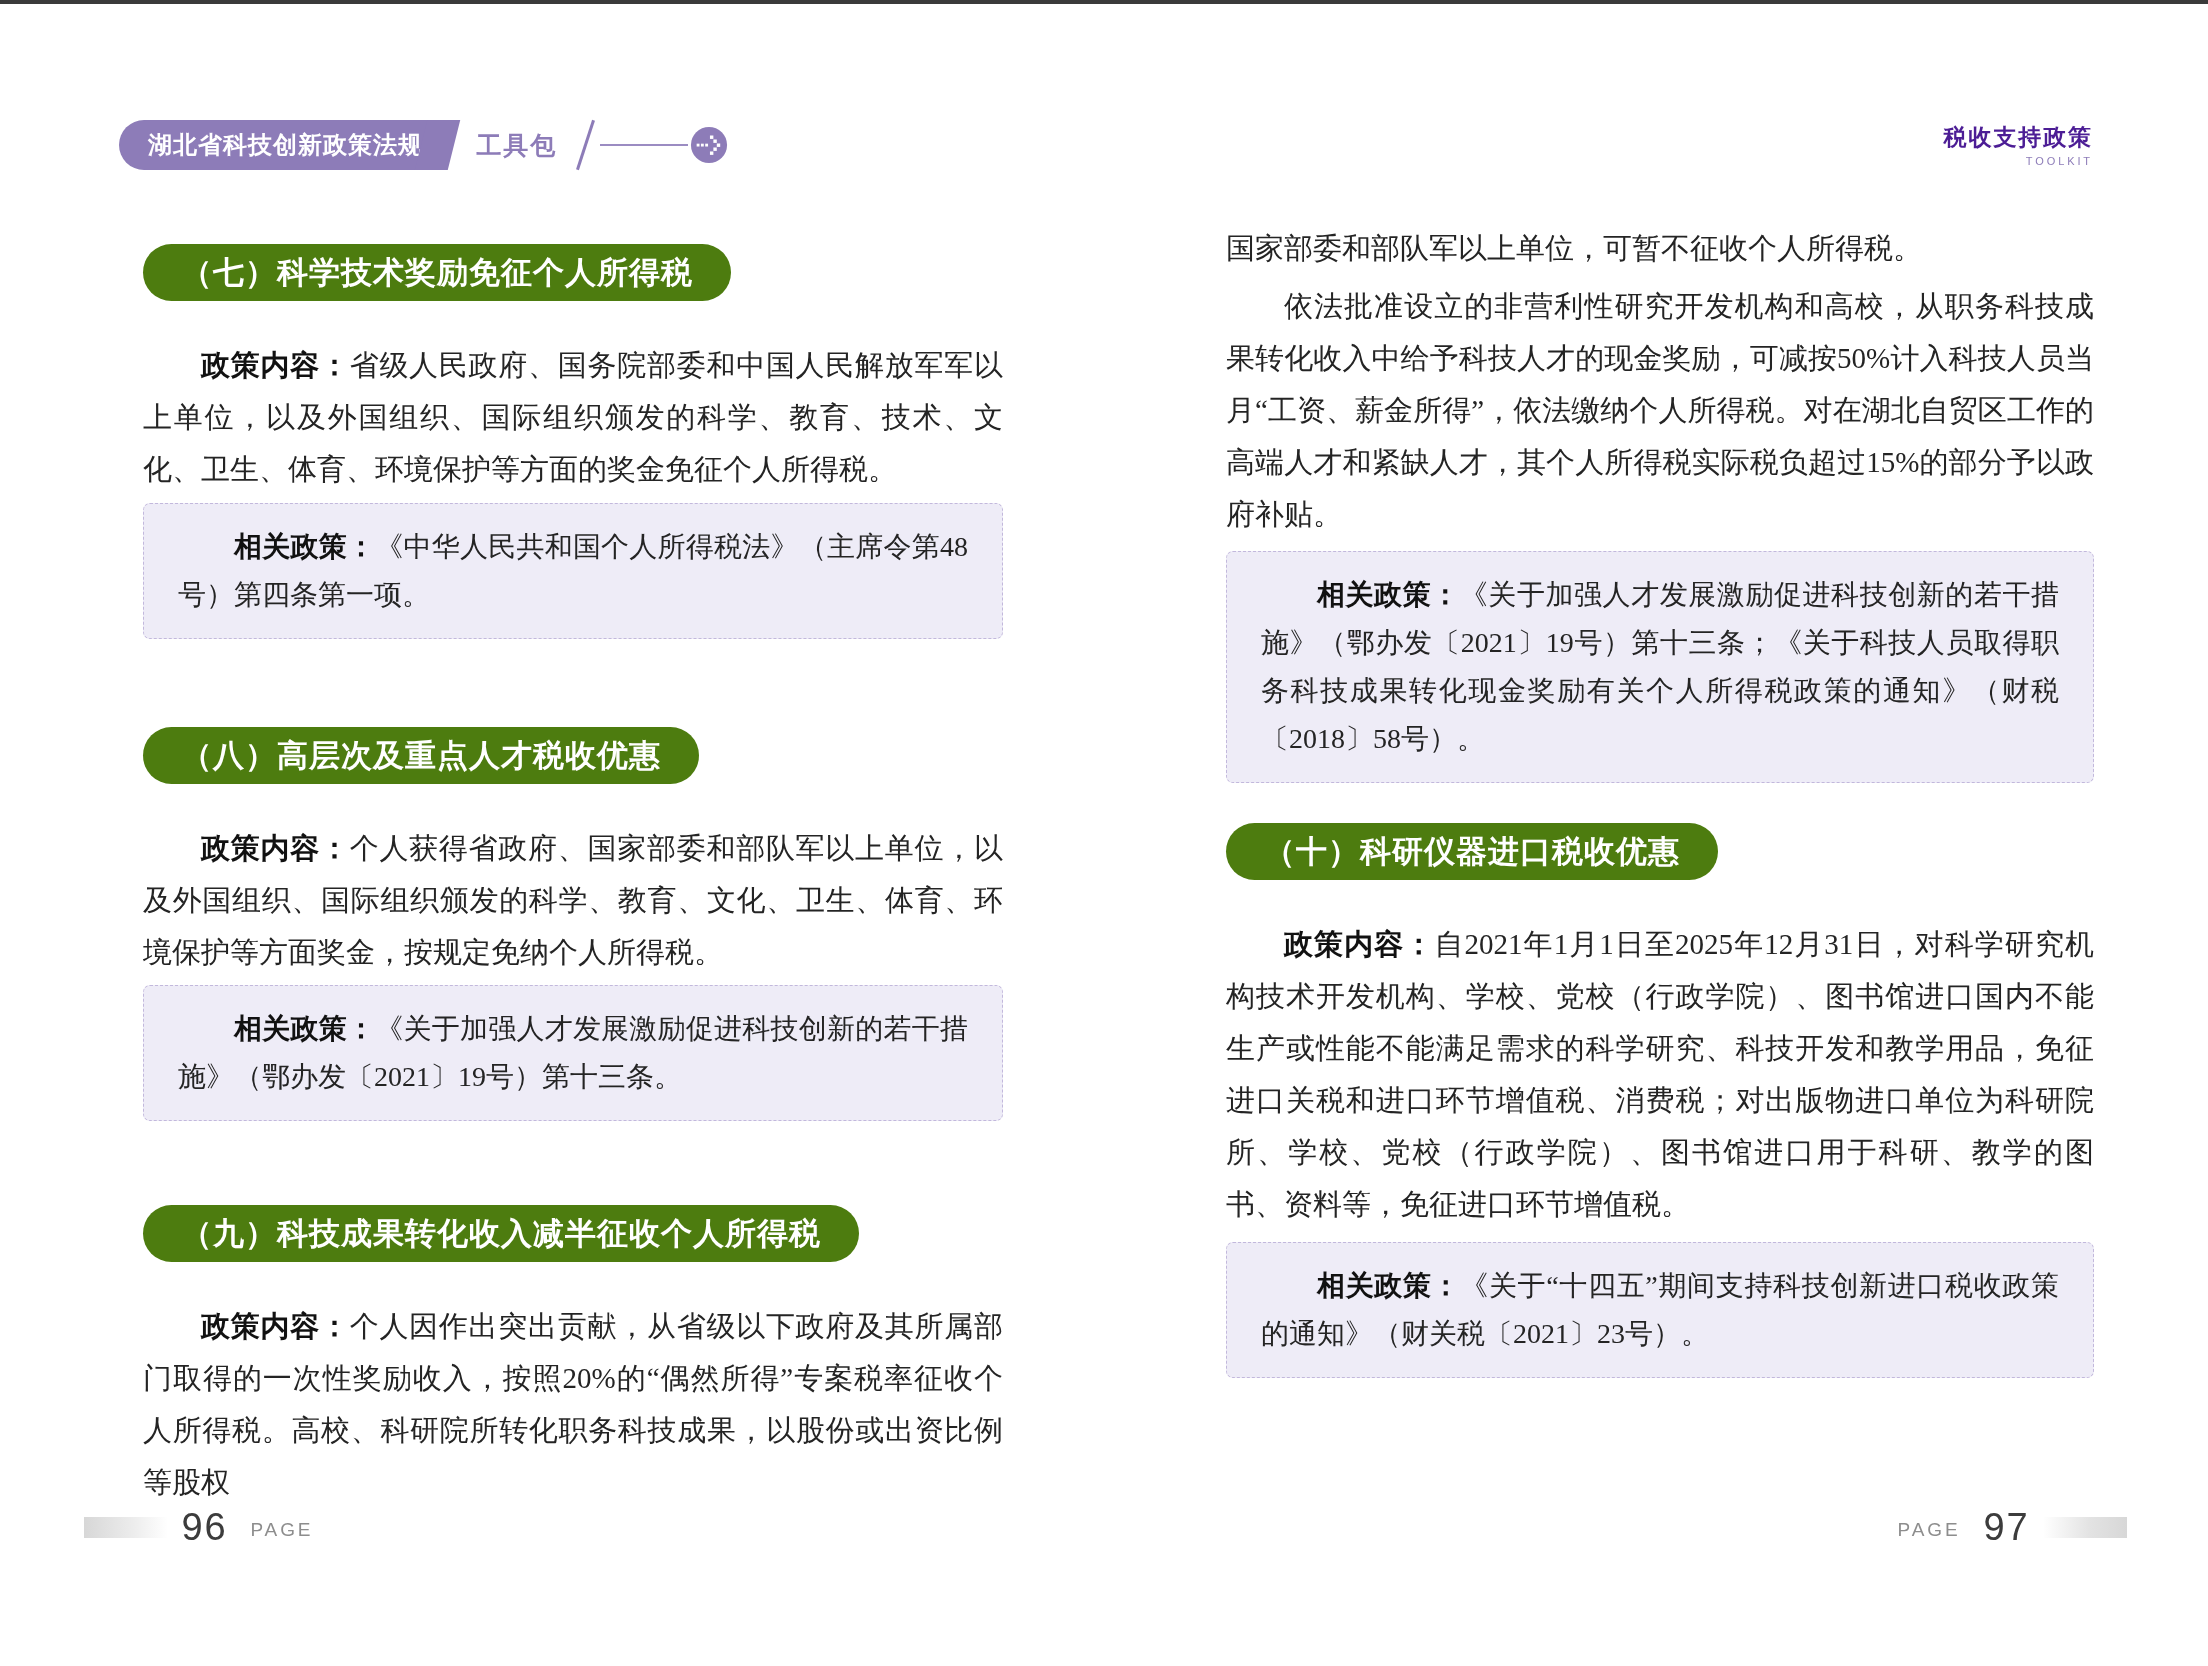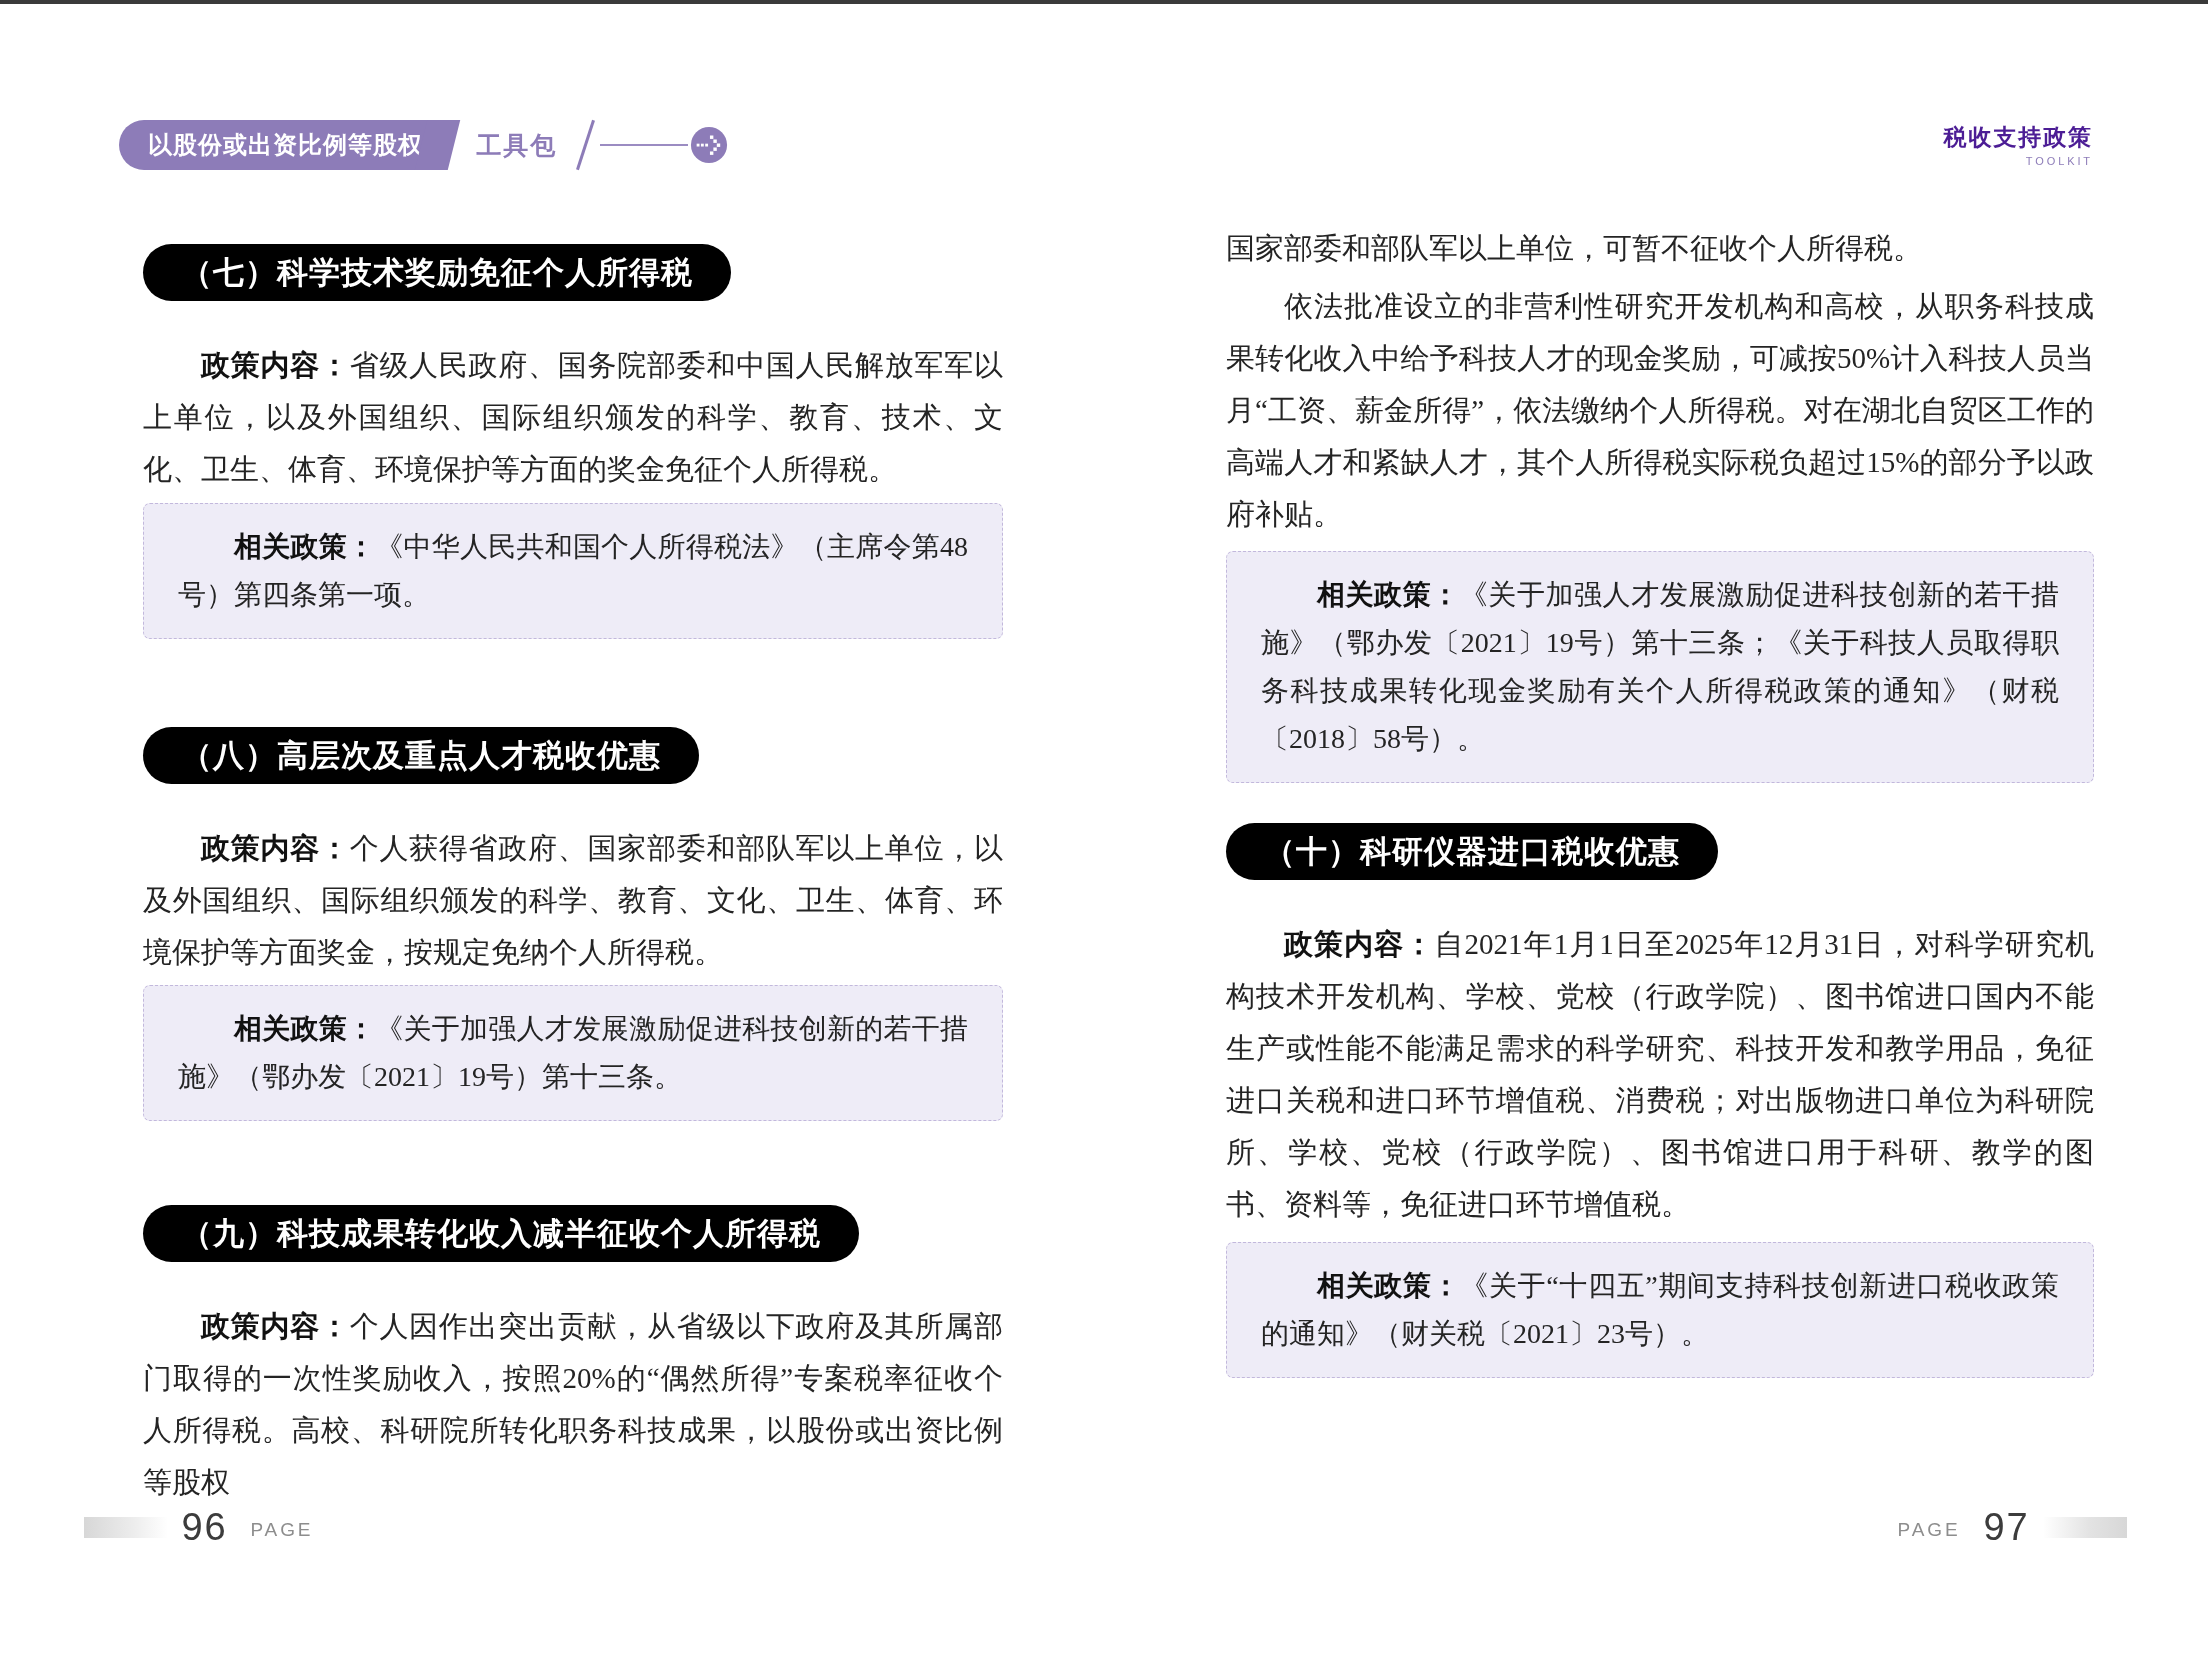--- a/index.html
+++ b/index.html
@@ -36,21 +36,21 @@
     font-family:"Liberation Sans","DejaVu Sans",sans-serif;font-size:11px;color:#8d7cb8;
     letter-spacing:2.9px;margin-top:1.9px;
   }
 
   
   .col{position:absolute;top:0;}
   .col-left{left:143px;width:860px;}
   .col-right{left:1226px;width:868px;}
 
   .badge{
-    display:inline-block;background:#000000;color:#ffffff;height:57px;line-height:57px;
+    display:inline-block;background:#4d7c0f;color:#ffffff;height:57px;line-height:57px;
     border-radius:31px;padding:0 38px;font-family:"Liberation Sans","DejaVu Sans",sans-serif;
     font-weight:700;font-size:31px;letter-spacing:1px;white-space:nowrap;
   }
   .para{
     margin:0;font-size:29px;line-height:52px;text-align:justify;text-indent:2em;color:#242424;
   }
   .para.no-indent{text-indent:0;}
   .lbl{font-family:"Liberation Sans","DejaVu Sans",sans-serif;font-weight:700;color:#111;}
   .policy-box{
     background:#eeecf7;border:1.9px dashed #c2b8dc;border-radius:7px;padding:19px 34px;
@@ -89,21 +89,21 @@
     letter-spacing:2.9px;margin:0 9.6px;padding-top:5.7px;
   }
 </style>
 </head>
 <body>
 
 <div class="top-scan-line"></div>
 
 <div class="hdr-left">
   <div class="hdr-badge">
-    <span>以股份或出资比例等股权</span>
+    <span>湖北省科技创新政策法规</span>
   </div>
   <div class="hdr-toolkit">工具包</div>
   <div class="hdr-slash"></div>
   <div class="hdr-line"></div>
   <svg class="hdr-icon" width="38" height="38" viewBox="0 0 40 40">
     <circle cx="20" cy="20" r="19" fill="#8d7cb8"></circle>
     <rect x="7" y="18.6" width="3" height="3" fill="#fff"></rect>
     <rect x="11.5" y="18.6" width="3" height="3" fill="#fff"></rect>
     <rect x="16" y="18.6" width="3" height="3" fill="#fff"></rect>
     <rect x="21" y="10" width="3.6" height="3.6" fill="#fff"></rect>

